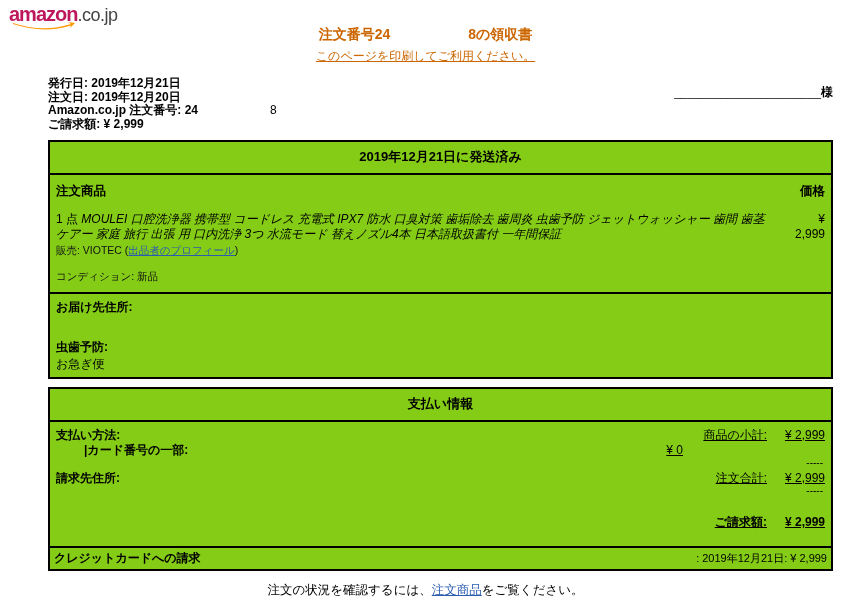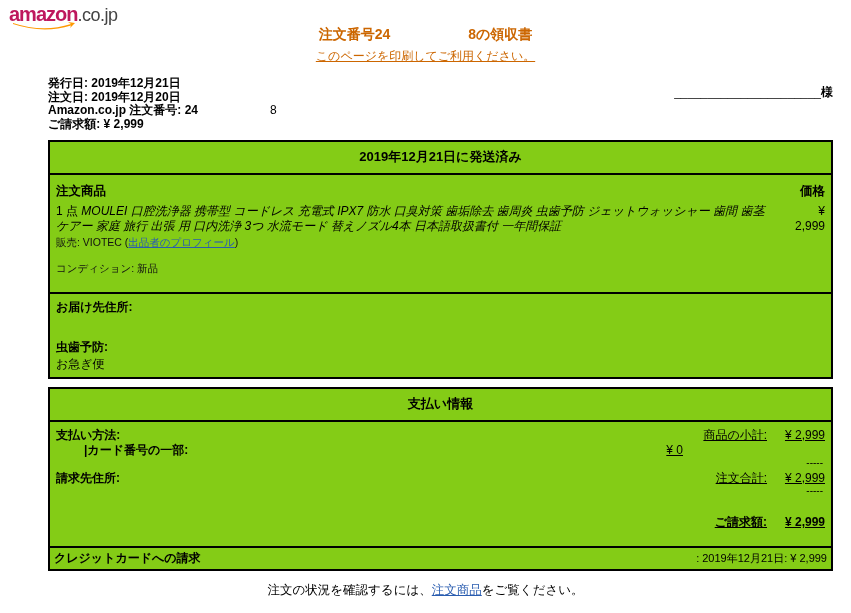--- a/index.html
+++ b/index.html
@@ -36,21 +36,21 @@
 
   
   .box { margin: 0 18px 0 48px; border: 2px solid #000; background: #84cc16; }
   .box1 { margin-top: 9px; }
   .box-header { border-bottom: 2px solid #000; text-align: center; font-weight: bold; font-size: 13px; padding: 6px 0 7px 0; }
 
   
   .product-section { padding: 8px 6px 0 6px; height: 117px; }
   .product-head { display: flex; font-size: 12.5px; font-weight: bold; }
   .price-col-head { margin-left: auto; }
-  .product-line { display: flex; margin-top: 4px; }
+  .product-line { display: flex; margin-top: 12px; }
   .product-text { font-size: 12px; line-height: 15px; flex: 1; padding-right: 14px; }
   .product-title { font-style: italic; }
   .price-cell { width: 42px; font-size: 12px; line-height: 15px; text-align: right; white-space: nowrap; }
   .seller-line { font-size: 10.5px; margin-top: 2px; color: #111; }
   .link { color: #2a5db0; text-decoration: underline; cursor: pointer; }
   .condition-line { font-size: 10.5px; margin-top: 12px; color: #111; }
 
   
   .address-section { border-top: 2px solid #000; padding: 5px 6px 4px 6px; height: 85px; display: flex; flex-direction: column; }
   .bold-label { font-size: 12px; font-weight: bold; }

